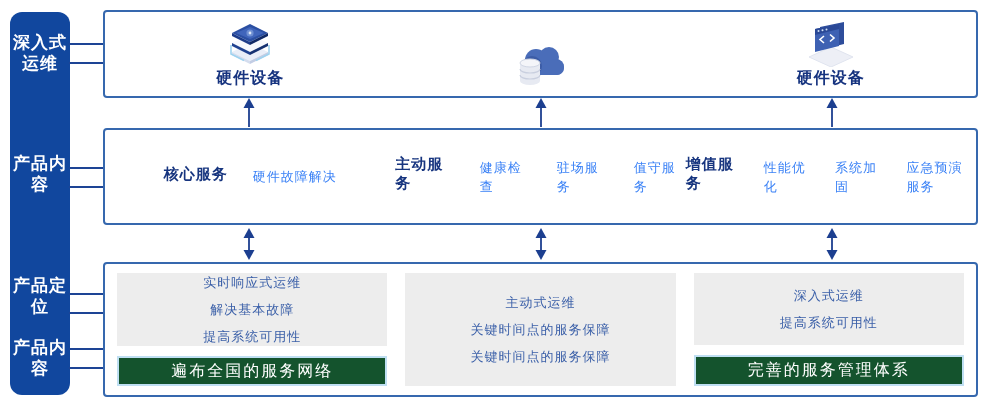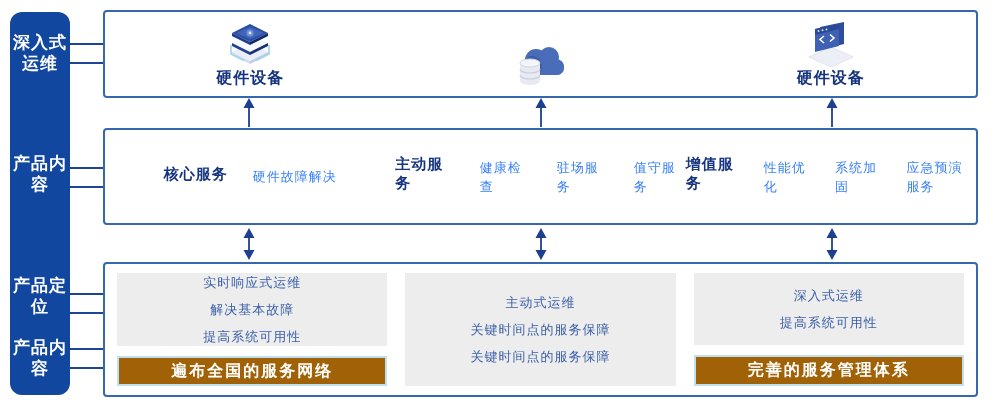--- a/index.html
+++ b/index.html
@@ -32,23 +32,23 @@
   .mtitle{font-size:15px;font-weight:bold;color:#17357f;letter-spacing:1px;margin-bottom:5px;}
   .mitem{font-size:13px;color:#3b82f6;line-height:19px;letter-spacing:1px;}
   .box-bottom{top:262px;height:135px;display:flex;gap:18px;padding:9px 12px;}
   .bcol{flex:1;display:flex;flex-direction:column;min-width:0;}
   .panel{
     flex:1;background:#ededed;display:flex;flex-direction:column;
     align-items:center;justify-content:center;font-size:13px;color:#3a5fa8;
     line-height:19px;letter-spacing:1px;gap:8px;
   }
   .bar{
-    margin-top:10px;height:31px;box-sizing:border-box;background:#a16207;
+    margin-top:10px;height:31px;box-sizing:border-box;background:#14532d;
     border:2px solid #bfdff2;display:flex;align-items:center;justify-content:center;
-    color:#ffffff;font-weight:bold;font-size:16px;letter-spacing:2px;
+    color:#ffffff;font-weight:normal;font-size:16px;letter-spacing:2px;
   }
   
   .astrip{position:absolute;left:103px;width:875px;display:flex;}
   .astrip1{top:98px;height:29px;}
   .astrip2{top:228px;height:32px;}
   .acol{flex:1;display:flex;justify-content:center;align-items:center;}
 </style>
 </head>
 <body>
 

